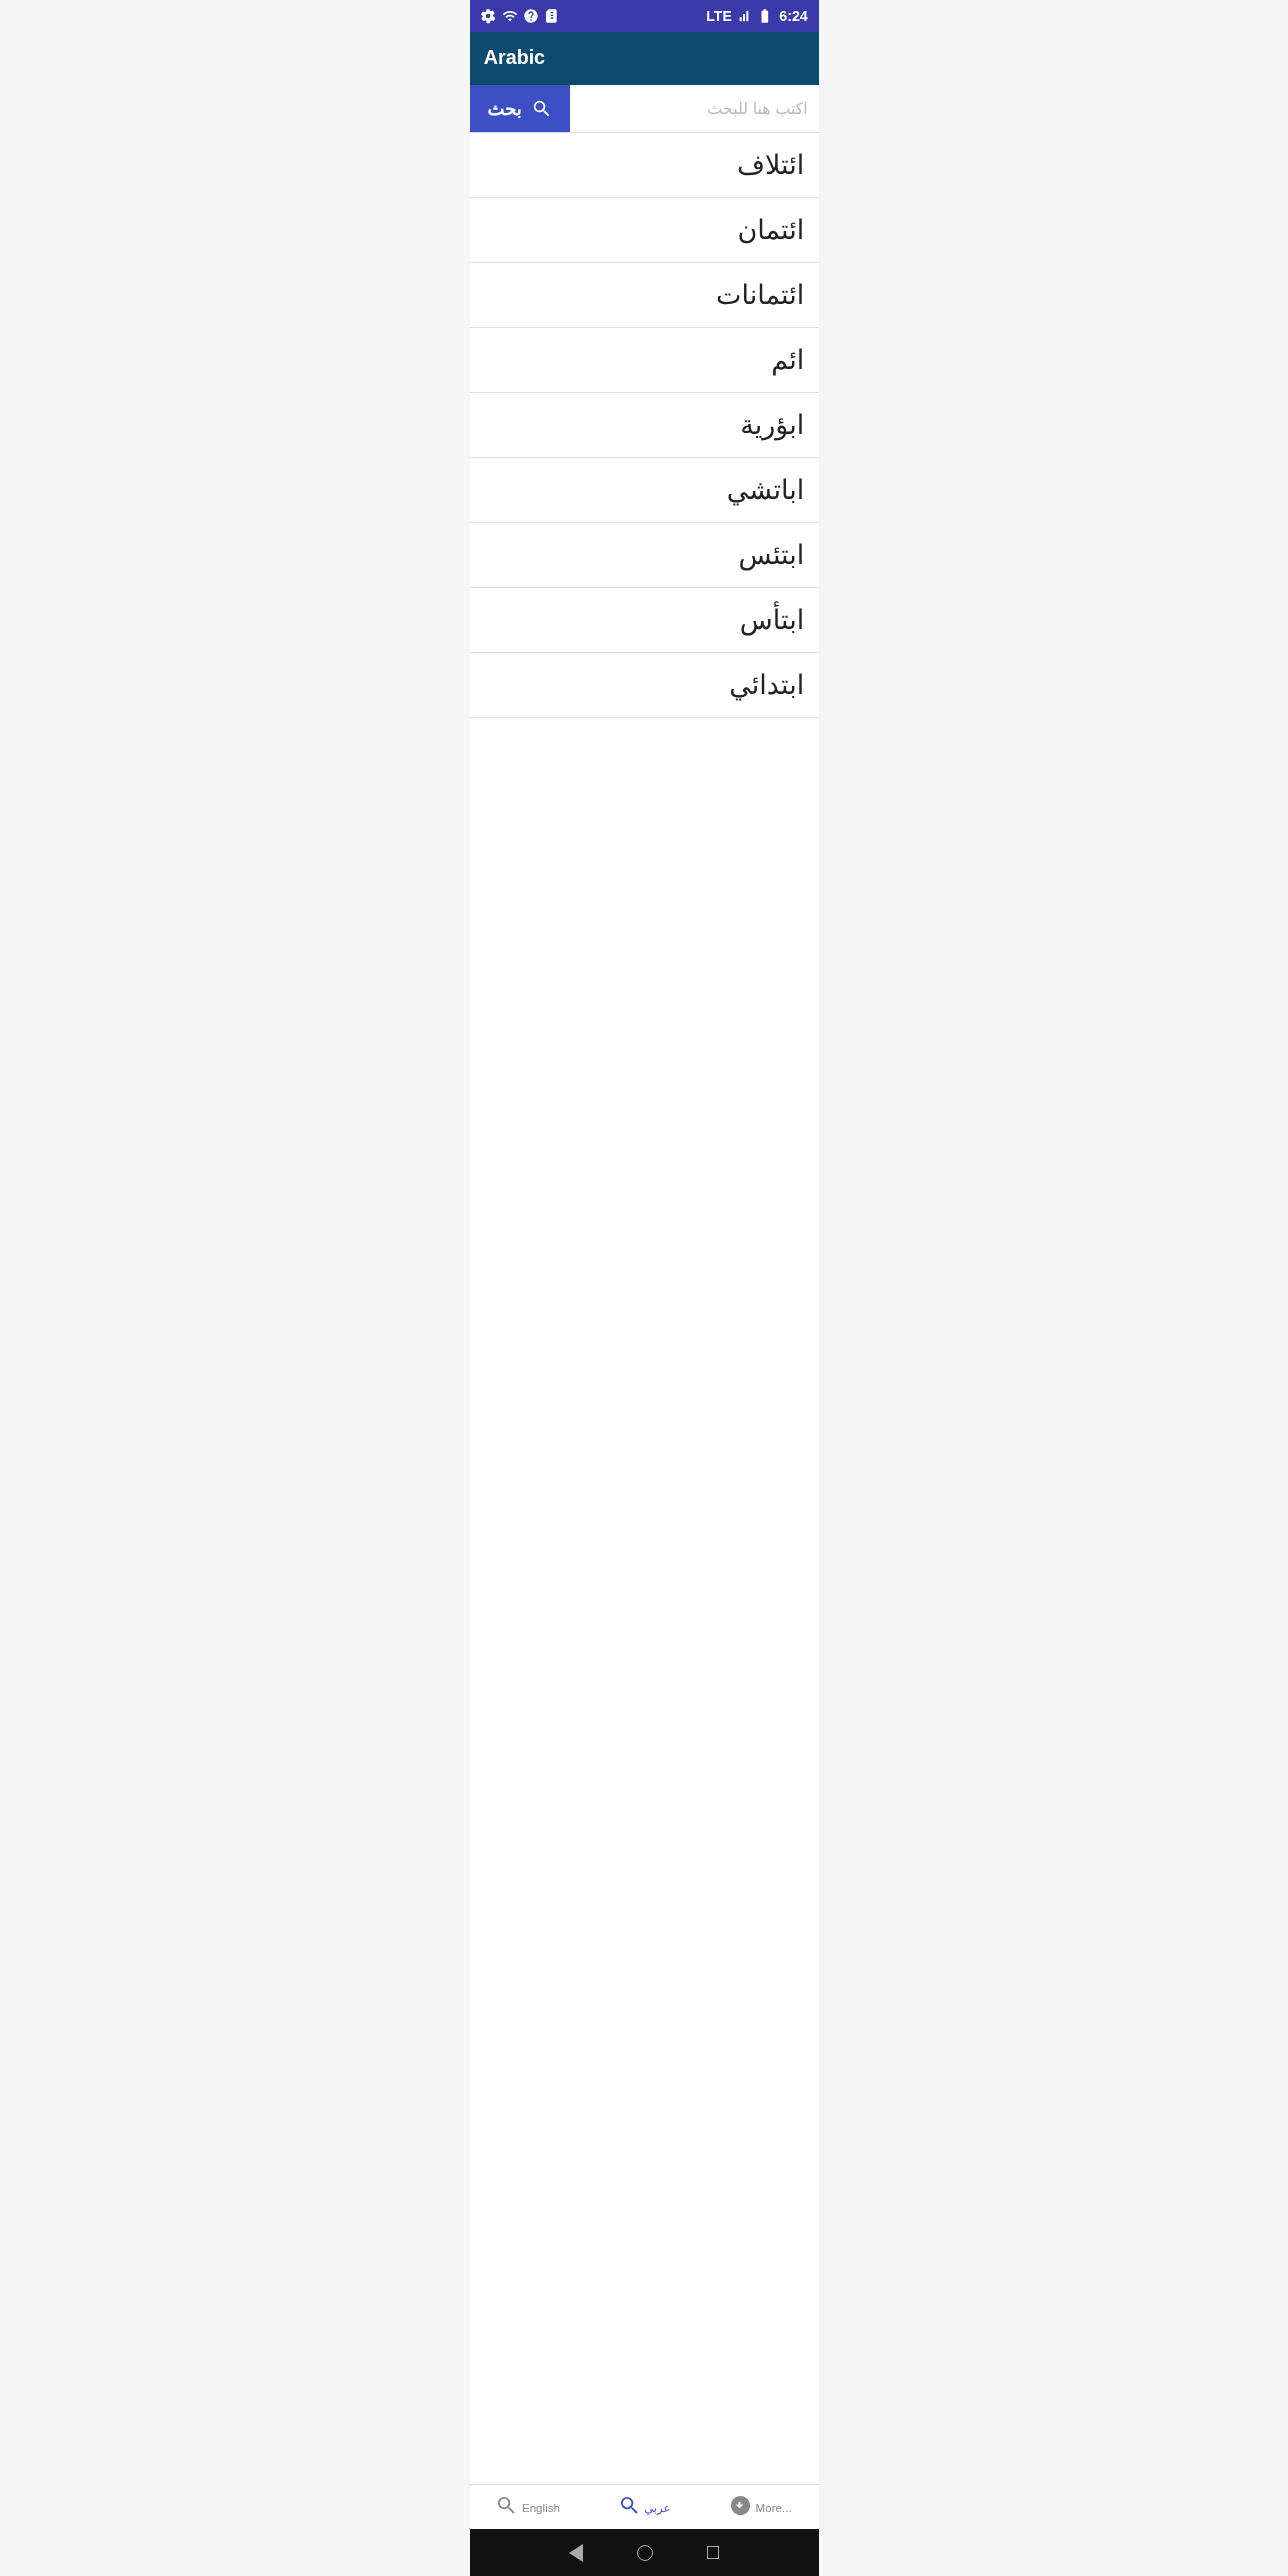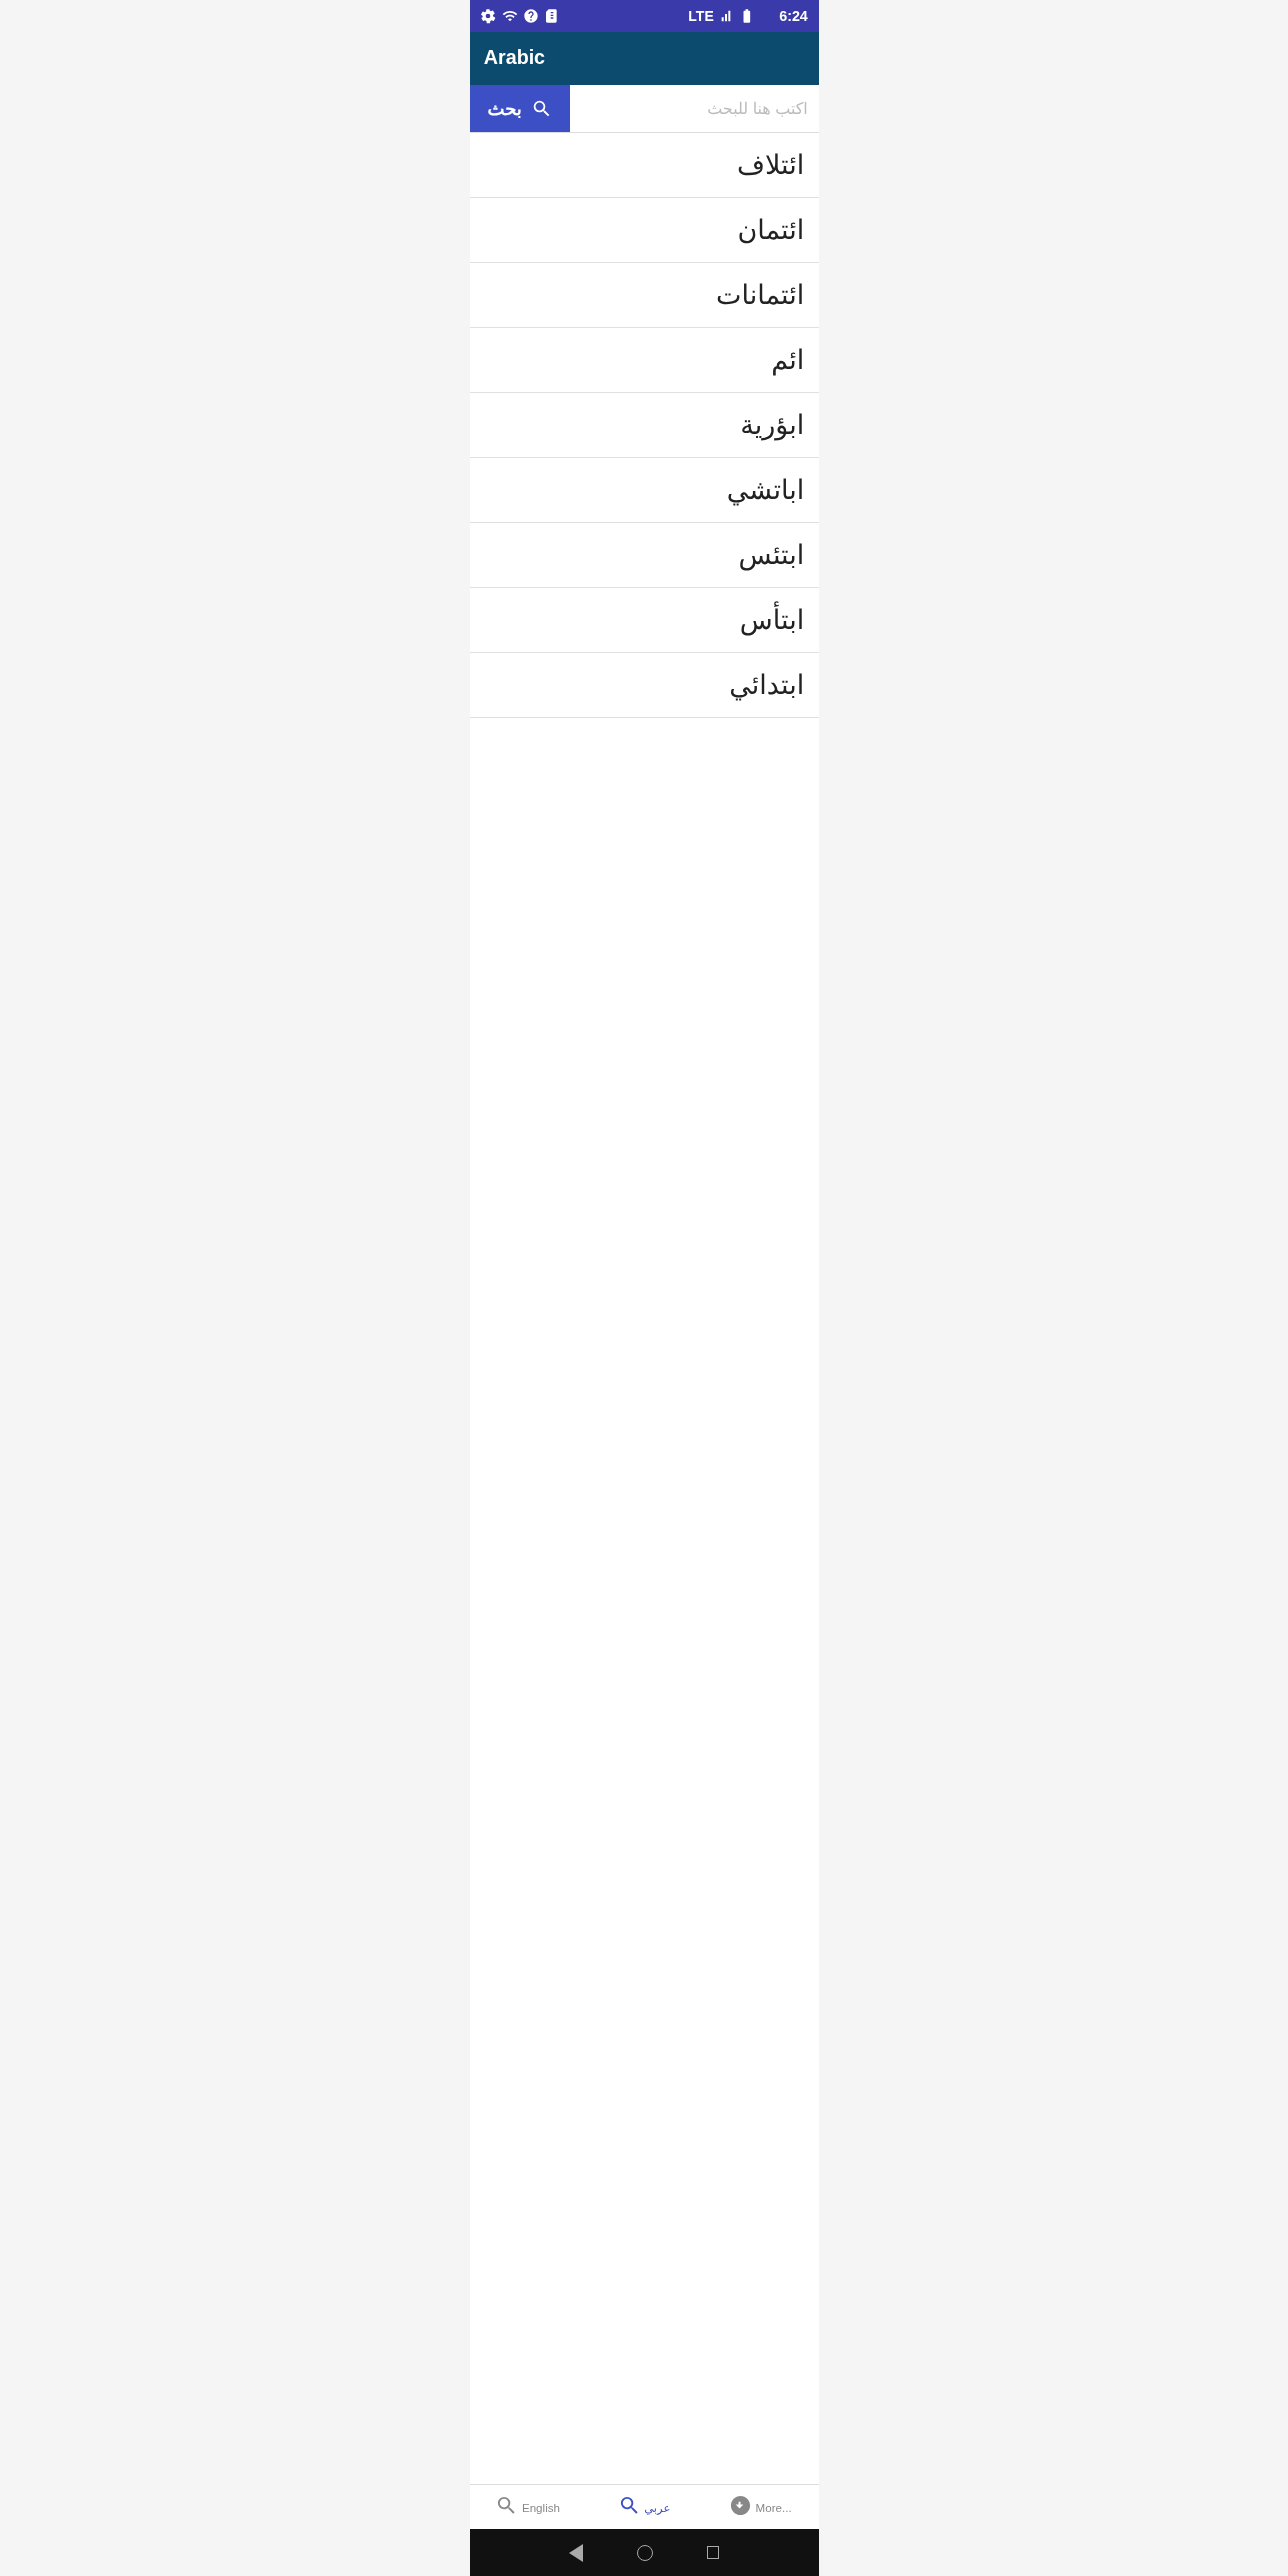--- a/index.html
+++ b/index.html
@@ -233,21 +233,21 @@
   <div class="status-bar-right">
     <span style="font-size:14px; font-weight:bold;">LTE</span>
 
     <svg width="16" height="16" viewBox="0 0 24 24" fill="white">
       <path d="M17 4h3v16h-3V4zm-5 5h3v11h-3V9zm-5 5h3v6H7v-6z"></path>
     </svg>
 
     <svg width="19.7" height="16" viewBox="0 0 24 24" fill="white">
       <path d="M15.67 4H14V2h-4v2H8.33C7.6 4 7 4.6 7 5.33v15.33C7 21.4 7.6 22 8.33 22h7.33c.74 0 1.34-.6 1.34-1.33V5.33C17 4.6 16.4 4 15.67 4z"></path>
     </svg>
-    <span style="font-size:14.3px; font-weight:bold; margin-left:19px;">6:24</span>
+    <span style="font-size:14.3px; font-weight:bold; margin-left:1px;">6:24</span>
   </div>
 </div>
 
 <div class="app-header">
   <span class="app-title">Arabic</span>
 </div>
 
 <div class="search-bar">
   <button class="search-button">
     <span class="search-button-label">بحث</span>

